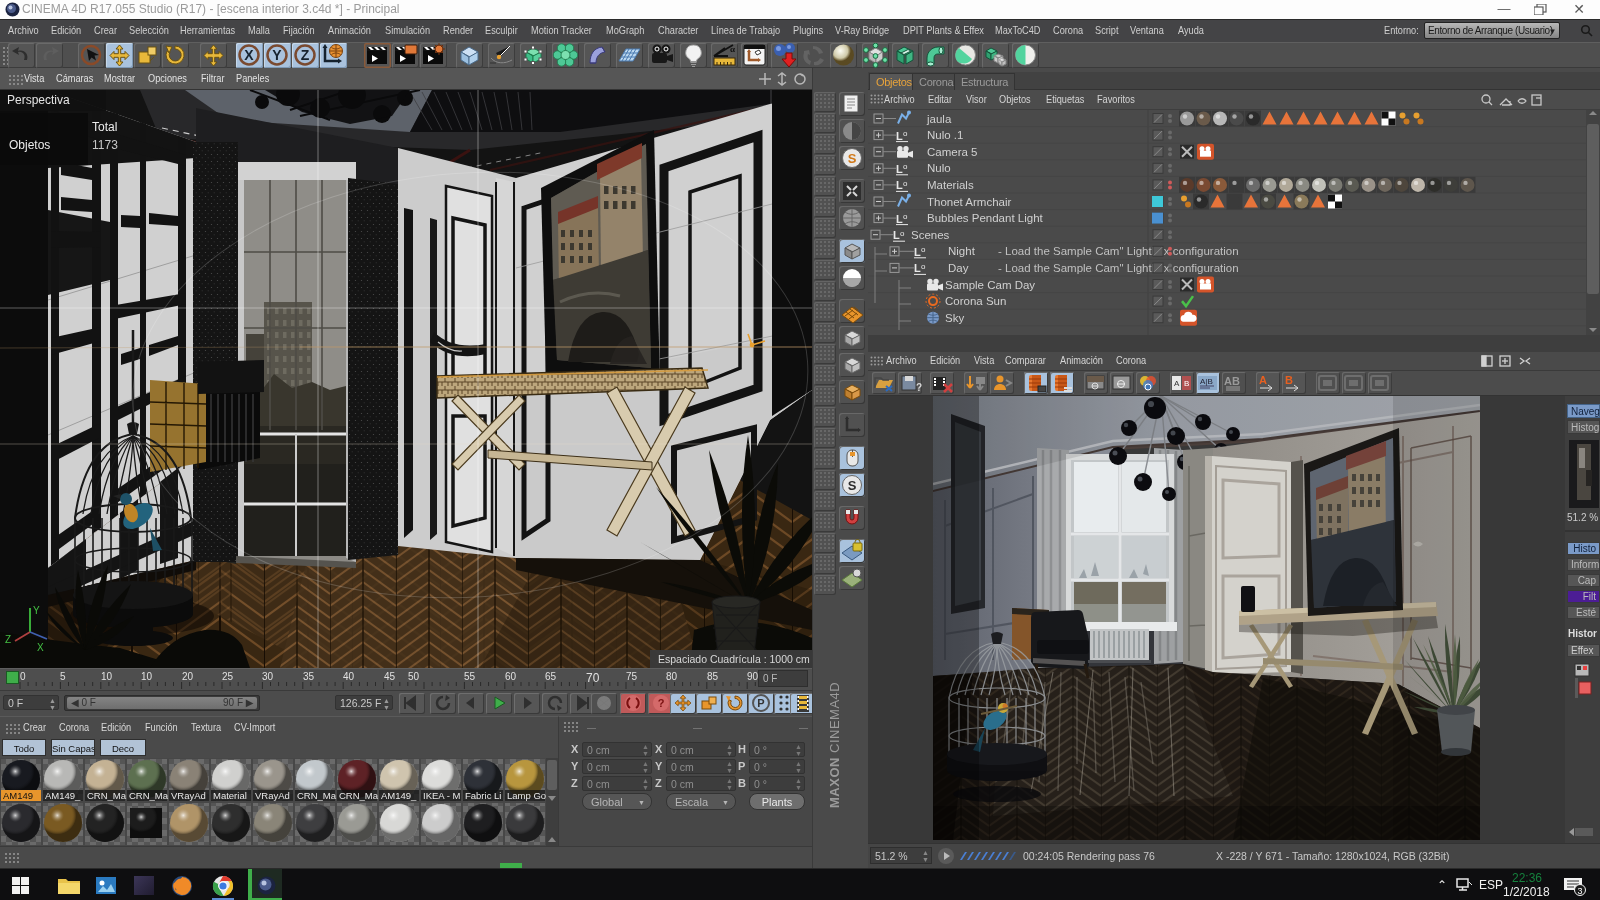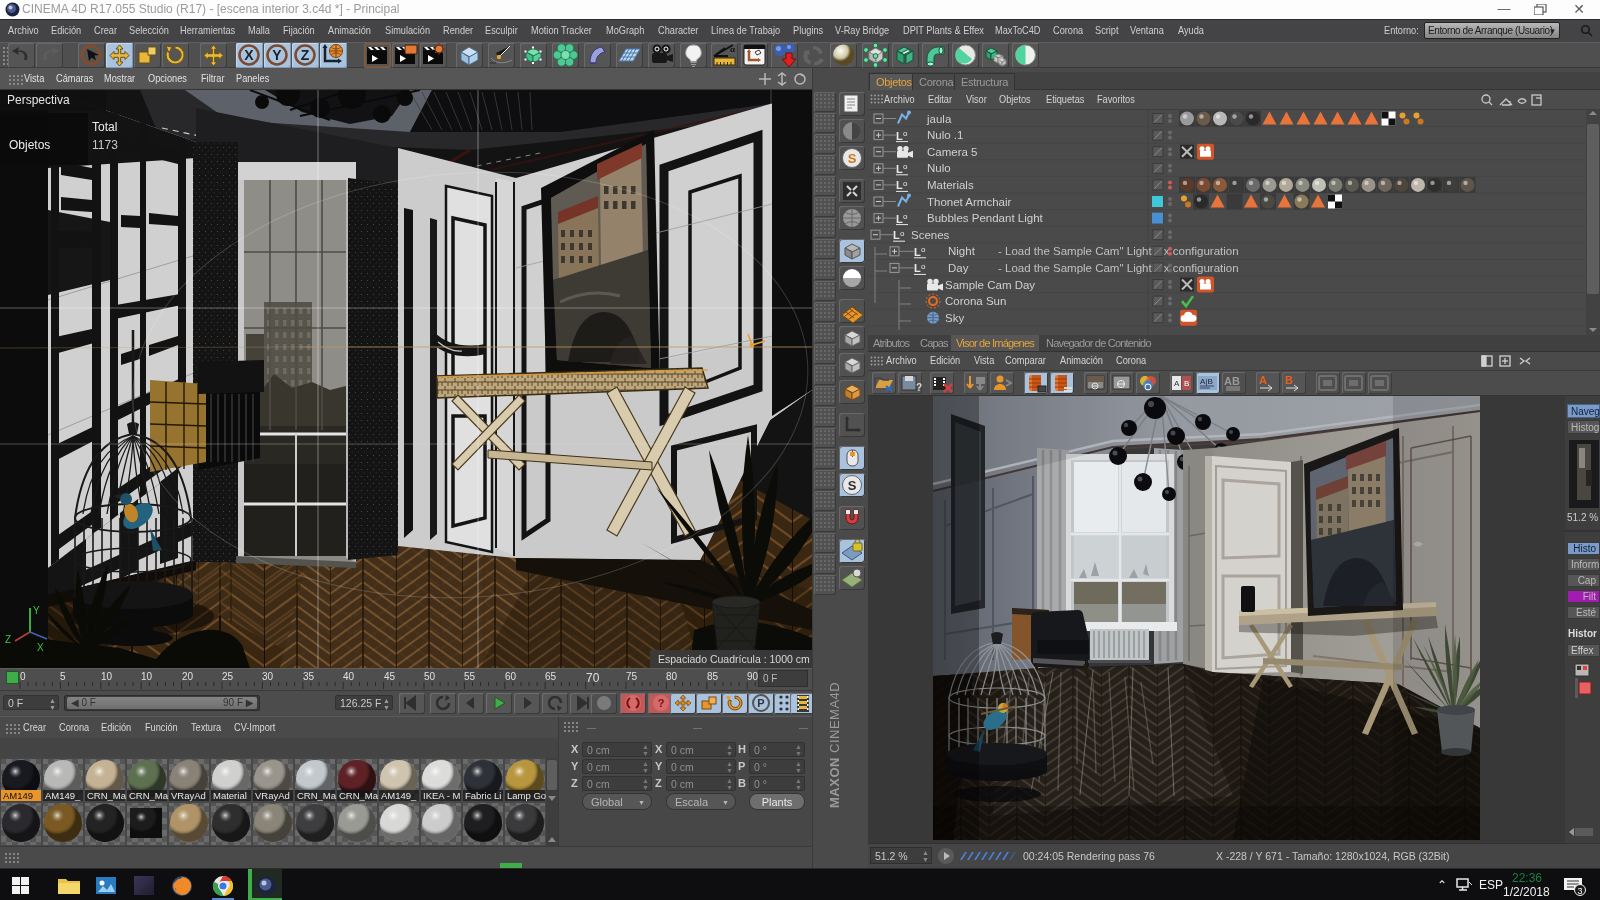--- a/index.html
+++ b/index.html
@@ -781,21 +781,21 @@
       <span class="abs" style="left:20px;top:2px;font-size:10px;color:#e0e0e0">0</span>
       <span class="abs" style="left:60px;top:2px;font-size:10px;color:#e0e0e0">5</span>
       <span class="abs" style="left:101px;top:2px;font-size:10px;color:#e0e0e0">10</span>
       <span class="abs" style="left:141px;top:2px;font-size:10px;color:#e0e0e0">10</span>
       <span class="abs" style="left:182px;top:2px;font-size:10px;color:#e0e0e0">20</span>
       <span class="abs" style="left:222px;top:2px;font-size:10px;color:#e0e0e0">25</span>
       <span class="abs" style="left:262px;top:2px;font-size:10px;color:#e0e0e0">30</span>
       <span class="abs" style="left:303px;top:2px;font-size:10px;color:#e0e0e0">35</span>
       <span class="abs" style="left:343px;top:2px;font-size:10px;color:#e0e0e0">40</span>
       <span class="abs" style="left:384px;top:2px;font-size:10px;color:#e0e0e0">45</span>
-      <span class="abs" style="left:424px;top:2px;font-size:10px;color:#e0e0e0">50</span>
+      <span class="abs" style="left:408px;top:2px;font-size:10px;color:#e0e0e0">50</span>
       <span class="abs" style="left:464px;top:2px;font-size:10px;color:#e0e0e0">55</span>
       <span class="abs" style="left:505px;top:2px;font-size:10px;color:#e0e0e0">60</span>
       <span class="abs" style="left:545px;top:2px;font-size:10px;color:#e0e0e0">65</span>
       <span class="abs" style="left:586px;top:2px;font-size:12px;color:#e0e0e0">70</span>
       <span class="abs" style="left:626px;top:2px;font-size:10px;color:#e0e0e0">75</span>
       <span class="abs" style="left:666px;top:2px;font-size:10px;color:#e0e0e0">80</span>
       <span class="abs" style="left:707px;top:2px;font-size:10px;color:#e0e0e0">85</span>
       <span class="abs" style="left:747px;top:2px;font-size:10px;color:#e0e0e0">90</span>
       <svg class="abs" style="left:0;top:13px" width="760" height="9">
         <line x1="20.0" y1="0" x2="20.0" y2="7" stroke="#2a2a2a" stroke-width="1"></line>
@@ -1002,20 +1002,25 @@
         <circle cx="14" cy="2" r="1" fill="#9a9a9a"></circle>
         <circle cx="14" cy="6" r="1" fill="#9a9a9a"></circle>
         <circle cx="14" cy="10" r="1" fill="#9a9a9a"></circle>
       </svg>
  <span style="left:23px">Crear</span>
       <span style="left:59px">Corona</span>
       <span style="left:101px">Edición</span>
       <span style="left:145px">Función</span>
       <span style="left:191px">Textura</span>
       <span style="left:234px">CV-Import</span>
+</div>
+<div id="mattabs" class="abs">
+ <span class="mtab" style="left:2px;width:44px">Todo</span>
+ <span class="mtab" style="left:51px;width:44px;font-size:9.5px">Sin Capas</span>
+ <span class="mtab" style="left:100px;width:46px">Deco</span>
 </div>
 <div id="matgrid" class="abs"><svg width="558" height="88" viewBox="0 0 558 88">
         <defs>
           <pattern id="chk" width="12" height="12" patternUnits="userSpaceOnUse">
             <rect width="12" height="12" fill="#6a6a6a"></rect>
             <rect width="6" height="6" fill="#555"></rect>
             <rect x="6" y="6" width="6" height="6" fill="#555"></rect>
           </pattern>
           <radialGradient id="m10" cx=".35" cy=".3">
             <stop offset="0" stop-color="#ffffff" stop-opacity=".85"></stop>
@@ -2264,26 +2269,20 @@
           <path d="M315 211.70000000000002 a3.5 3.5 0 0 1 1-6.8 a4.5 4.5 0 0 1 8.6 0 a3.5 3.5 0 0 1 1.5 6.8z" fill="#fff"></path>
           <path d="M7 137 v56 M7 144 h12 M7 161 h12 M31 170 v50 M31 178 h12 M31 194 h12 M31 211 h12" stroke="#808080" fill="none"></path>
           <rect x="718" y="0" width="14" height="225" fill="#424242"></rect>
           <rect x="719" y="14" width="12" height="170" rx="2" fill="#5e5e5e"></rect>
           <path d="M721 5l4-4 4 4z" fill="#8a8a8a"></path>
           <path d="M721 218l4 4 4-4z" fill="#8a8a8a"></path>
         </svg></div>
 </div>
 
 <div id="pvpanel" class="abs">
- <div id="pvtabs">
-  <span class="ptab" style="left:0px">Atributos</span>
-  <span class="ptab" style="left:47px">Capas</span>
-  <span class="ptab act" style="left:83px">Visor de Imágenes</span>
-  <span class="ptab" style="left:173px">Navegador de Contenido</span>
- </div>
  <div id="pvmenu">
   <svg class="abs" style="left:2px;top:4px" width="14" height="12">
           <circle cx="1.5" cy="1.5" r="1" fill="#9a9a9a"></circle>
           <circle cx="1.5" cy="5.0" r="1" fill="#9a9a9a"></circle>
           <circle cx="1.5" cy="8.5" r="1" fill="#9a9a9a"></circle>
           <circle cx="5.0" cy="1.5" r="1" fill="#9a9a9a"></circle>
           <circle cx="5.0" cy="5.0" r="1" fill="#9a9a9a"></circle>
           <circle cx="5.0" cy="8.5" r="1" fill="#9a9a9a"></circle>
           <circle cx="8.5" cy="1.5" r="1" fill="#9a9a9a"></circle>
           <circle cx="8.5" cy="5.0" r="1" fill="#9a9a9a"></circle>
@@ -2714,21 +2713,21 @@
         <div class="abs" style="left:4px;top:44px;width:30px;height:68px;background:#1a1a1c"><svg width="30" height="68">
             <rect x="8" y="4" width="14" height="56" fill="#4a4640"></rect>
             <rect x="10" y="8" width="6" height="20" fill="#8a8680"></rect>
             <rect x="17" y="30" width="6" height="16" fill="#262422"></rect>
           </svg></div>
         <div class="abs" style="left:2px;top:116px;font-size:10px;color:#ccc;white-space:nowrap">51.2 %</div>
         <div class="abs" style="left:0px;top:134px;width:35px;height:2px;background:#333"></div>
         <div class="abs" style="left:2px;top:146px;width:33px;height:13px;background:#7a9ac8;border:1px solid #3a3a3a;color:#10203a;font-size:10px;padding:0px 3px;text-align:right">Histo</div>
         <div class="abs" style="left:2px;top:162px;width:33px;height:13px;background:#565656;border:1px solid #3a3a3a;color:#bbb;font-size:10px;padding:0px 3px;text-align:right">Inform</div>
         <div class="abs" style="left:2px;top:178px;width:33px;height:13px;background:#565656;border:1px solid #3a3a3a;color:#bbb;font-size:10px;padding:0px 3px;text-align:right">Cap</div>
-        <div class="abs" style="left:2px;top:194px;width:33px;height:13px;background:#a21caf;border:1px solid #3a3a3a;color:#bbb;font-size:10px;padding:0px 3px;text-align:right">Filt</div>
+        <div class="abs" style="left:2px;top:194px;width:33px;height:13px;background:#4c1d95;border:1px solid #3a3a3a;color:#bbb;font-size:10px;padding:0px 3px;text-align:right">Filt</div>
         <div class="abs" style="left:2px;top:210px;width:33px;height:13px;background:#565656;border:1px solid #3a3a3a;color:#bbb;font-size:10px;padding:0px 3px;text-align:right">Esté</div>
         <div class="abs" style="left:3px;top:232px;font-size:10px;color:#ddd;font-weight:bold">Histor</div>
         <div class="abs" style="left:2px;top:248px;width:33px;height:13px;background:#565656;border:1px solid #3a3a3a;color:#ccc;font-size:10px;padding:0 3px">Effex</div>
         <svg class="abs" style="left:6px;top:266px" width="28" height="40">
           <rect x="4" y="2" width="14" height="12" fill="#b8b8b8" stroke="#333"></rect>
           <rect x="6" y="4" width="4" height="4" fill="#333"></rect>
           <rect x="12" y="4" width="4" height="4" fill="#e84040"></rect>
           <rect x="8" y="20" width="12" height="12" fill="#e86060" stroke="#7a2020"></rect>
           <rect x="4" y="16" width="3" height="20" fill="#5a5a5a"></rect>
         </svg>

